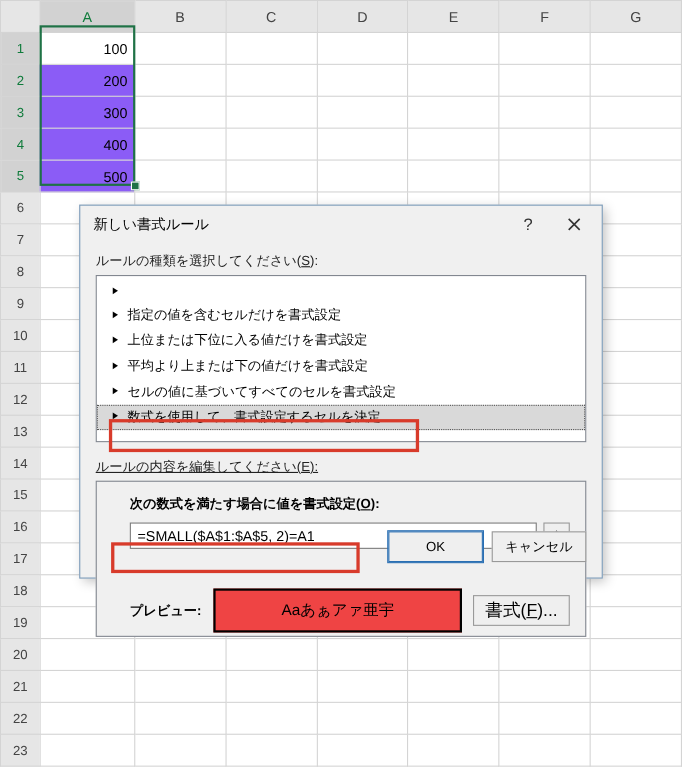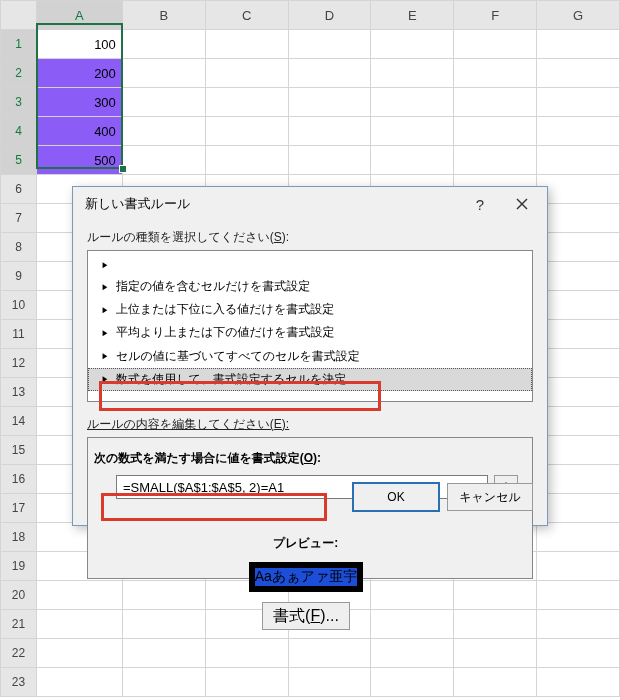--- a/index.html
+++ b/index.html
@@ -154,38 +154,37 @@
     margin-right: 6px;
     font-size: 10px;
     color: #000;
     display: inline-block;
     transform: scaleX(0.8);
   }
 
   .edit-panel {
     border: 1px solid #828790;
     background: #f0f0f0;
-    padding: 12px 14px 14px 6px;
+    padding: 12px 14px 14px 30px;
     margin-top: 4px;
     height: 142px;
     box-sizing: border-box;
     position: relative;
   }
   .edit-panel .panel-title {
     font-size: 12px;
     font-weight: bold;
     margin-bottom: 8px;
   }
   .edit-panel .panel-title .accel { text-decoration: underline; }
 
   .formula-row {
     display: flex;
     align-items: flex-end;
     gap: 6px;
-    margin-left: 22px;
   }
   .formula-input {
     flex: 1;
     height: 24px;
     border: 1px solid #7a7a7a;
     background: #fff;
     padding: 0 6px;
     font-size: 13px;
     font-family: inherit;
     box-sizing: border-box;
@@ -200,32 +199,31 @@
     justify-content: center;
     box-sizing: border-box;
   }
   .ref-btn svg { width: 10px; height: 12px; }
 
   .preview-row {
     display: flex;
     align-items: center;
     gap: 10px;
     margin-top: 36px;
-    flex-direction: column;
   }
   .preview-label {
     font-size: 12px;
     font-weight: bold;
     width: 66px;
   }
   .preview-swatch {
     flex: 1;
     height: 36px;
-    background: #1d4ed8;
-    border: 6px solid #000000;
+    background: #ef4444;
+    border: 2px solid #000000;
     display: flex;
     align-items: center;
     justify-content: center;
     font-size: 14px;
     color: #000;
   }
   .format-btn {
     height: 28px;
     padding: 0 10px;
     border: 1px solid #999;

